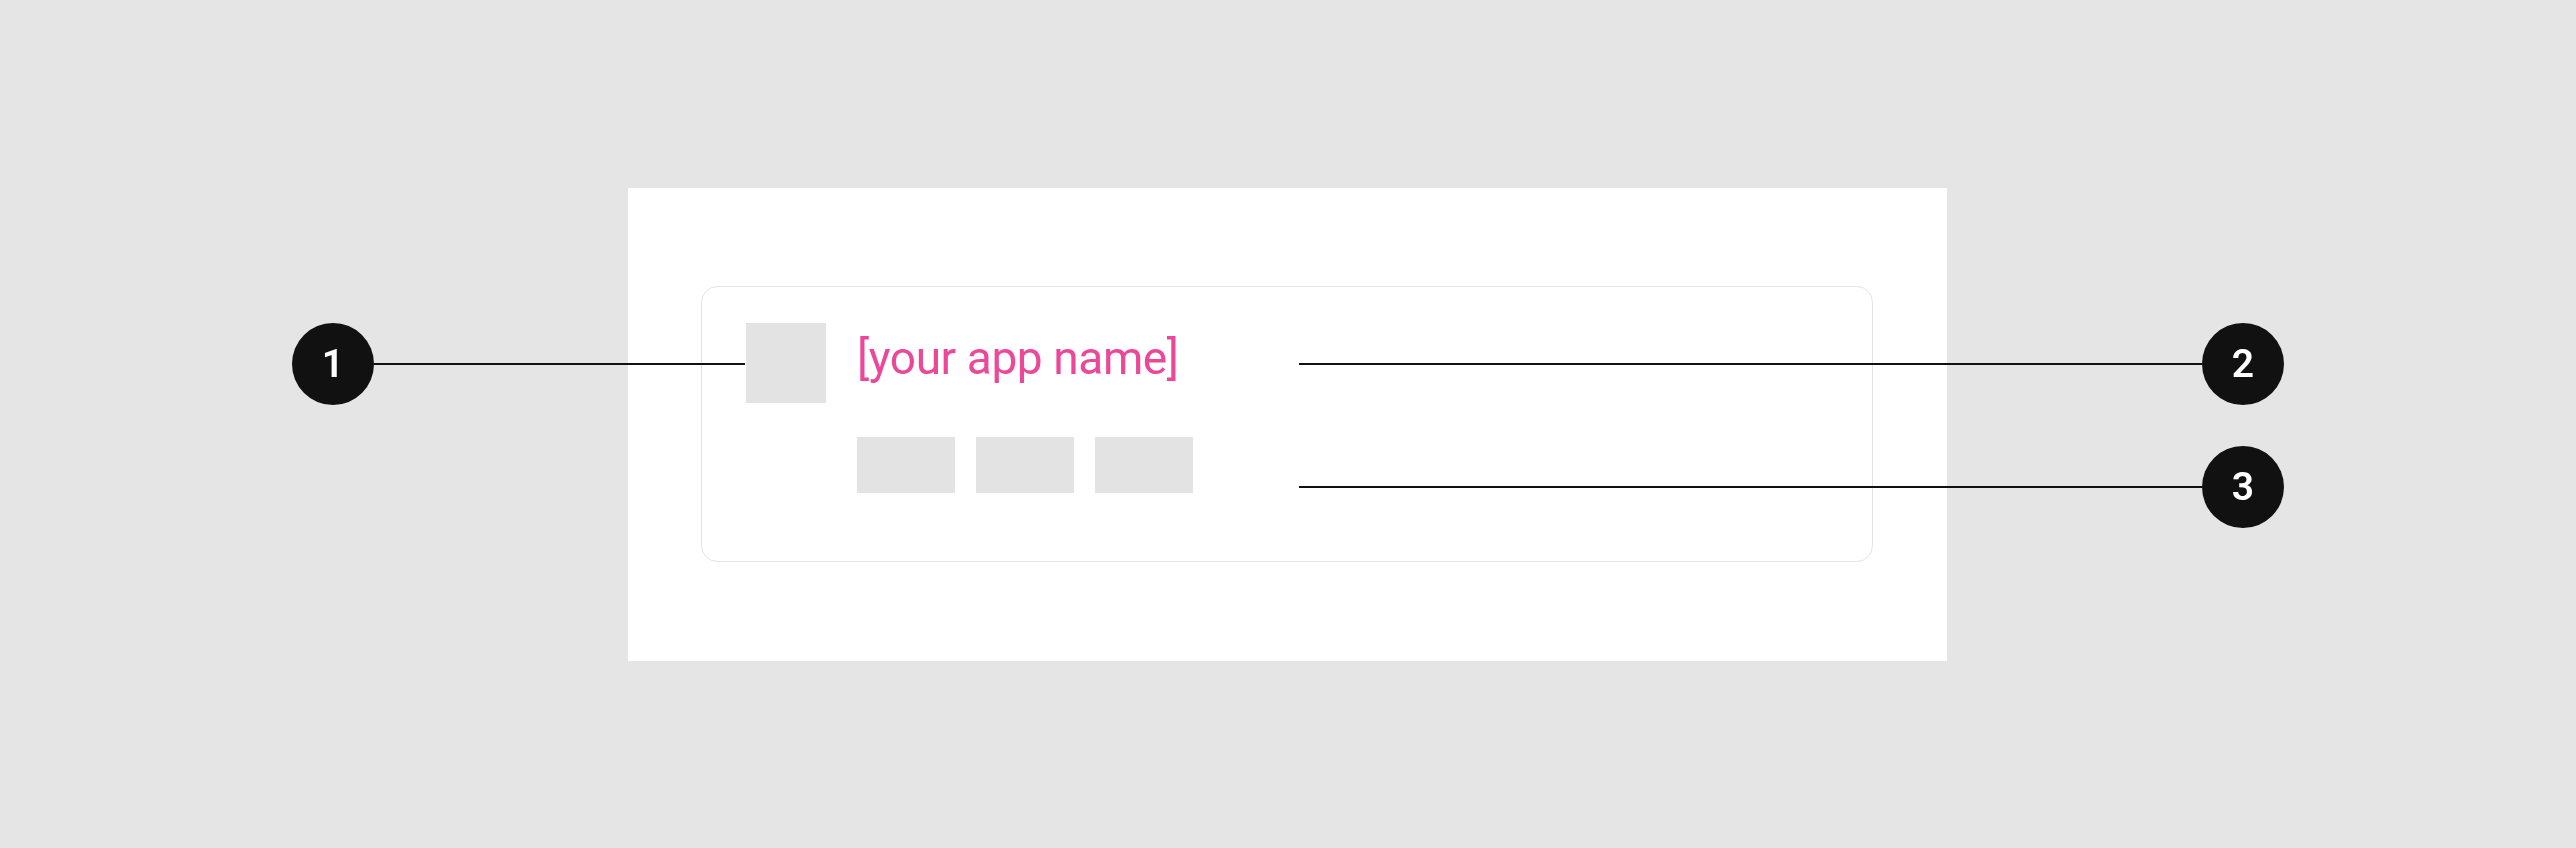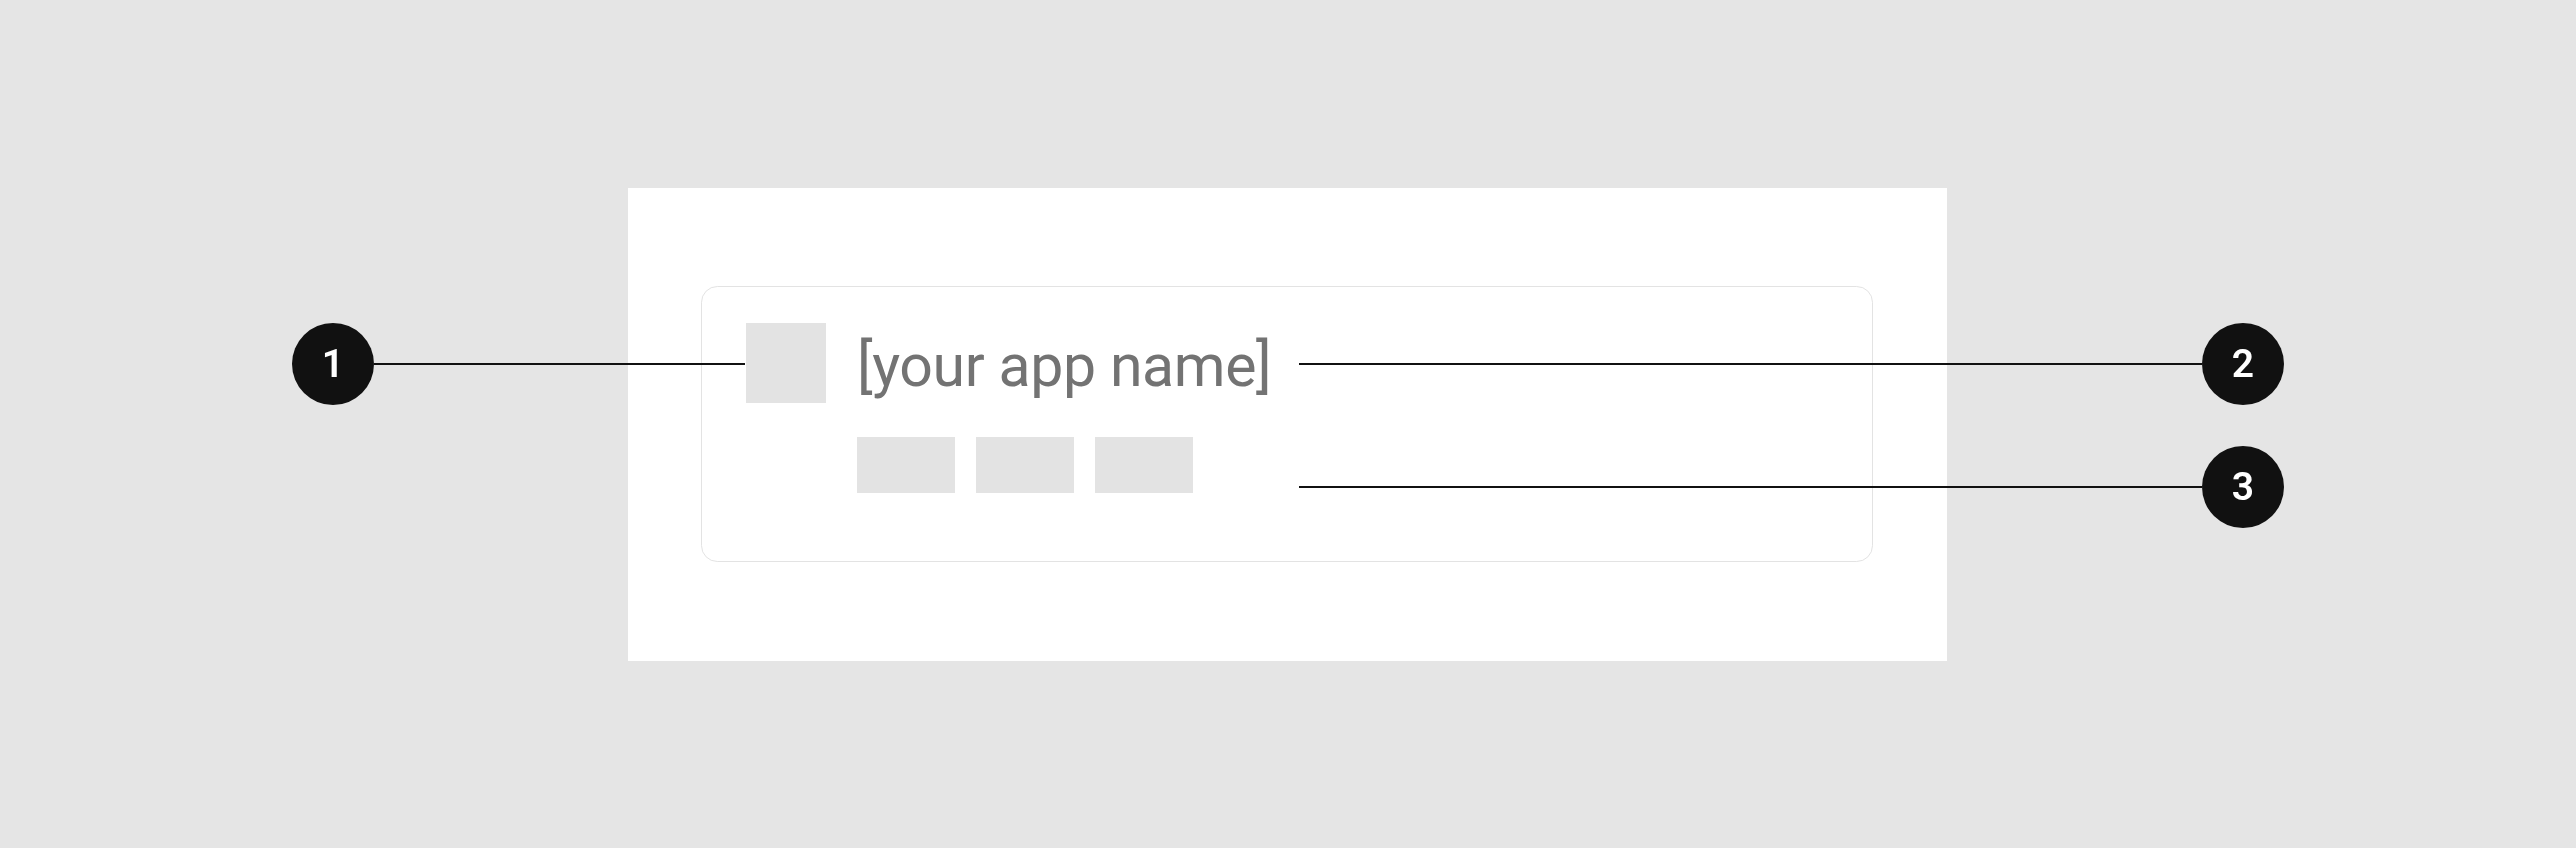--- a/index.html
+++ b/index.html
@@ -41,23 +41,23 @@
     width: 80px;
     height: 80px;
     background: #e3e3e3;
   }
 
   
   .app-name {
     position: absolute;
     left: 155px;
     top: 44px;
-    font-size: 59px;
+    font-size: 46px;
     font-weight: 400;
-    color: #737373;
+    color: #ec4899;
     letter-spacing: -0.4px;
   }
 
   
   .actions {
     position: absolute;
     left: 155px;
     top: 150px;
     display: flex;
     gap: 21px;

